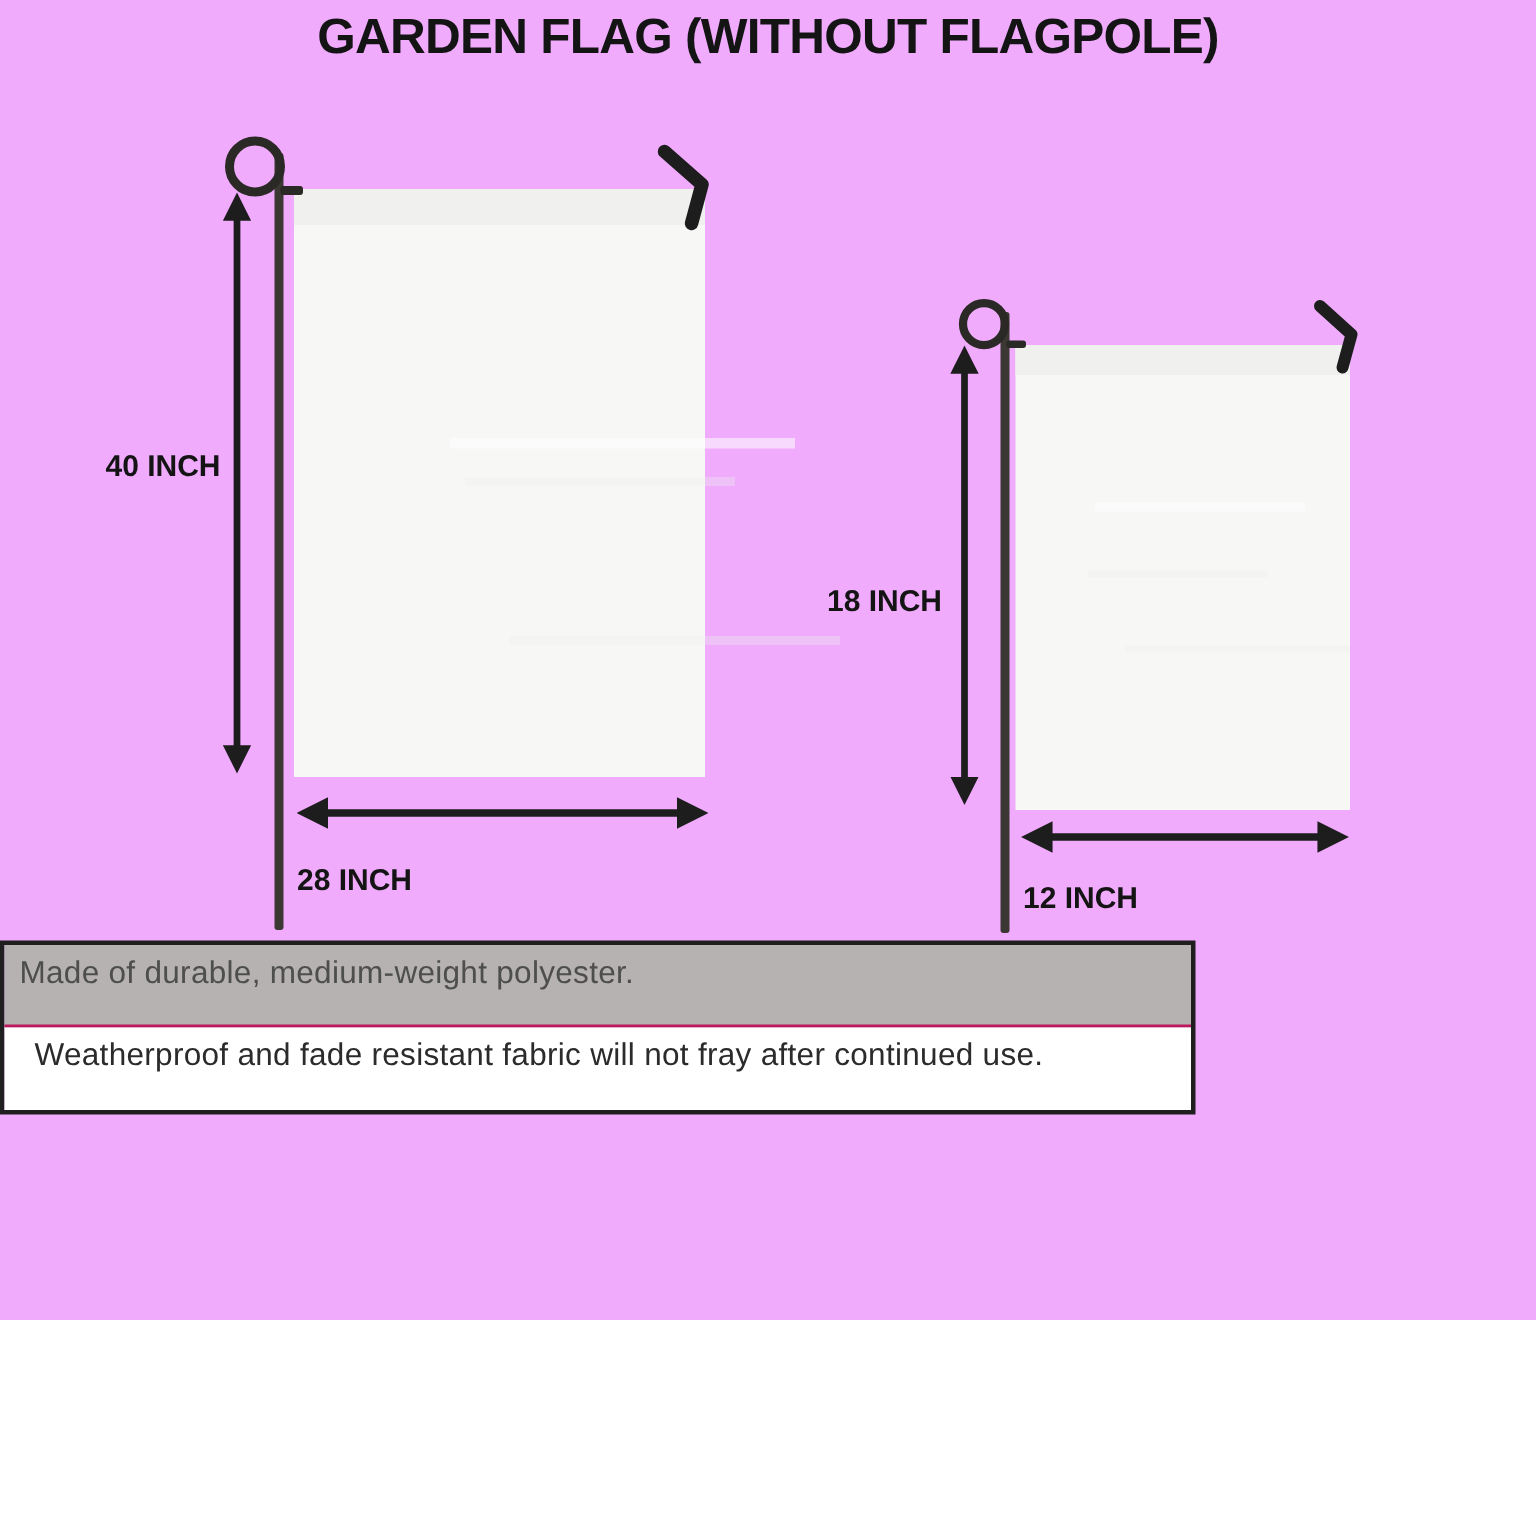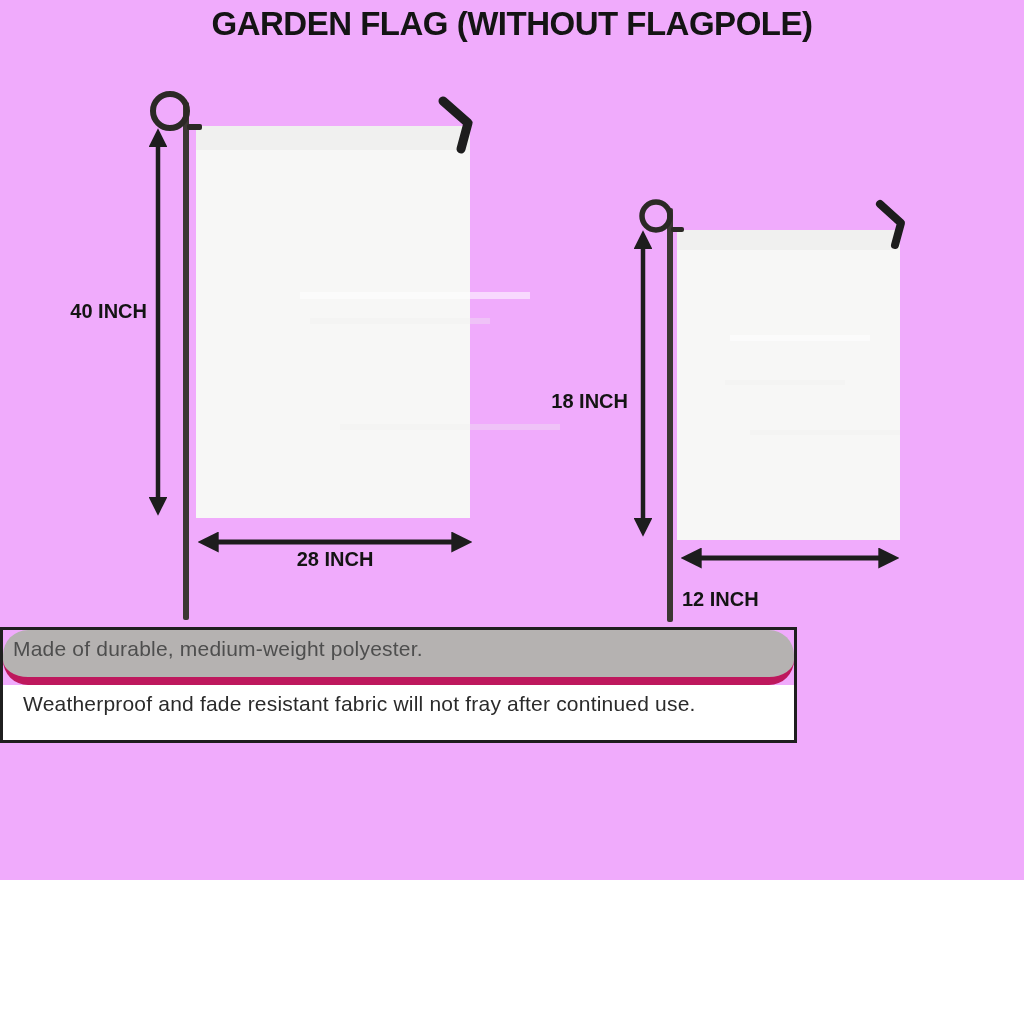--- a/index.html
+++ b/index.html
@@ -35,42 +35,42 @@
   
   .dim-label {
     position: absolute;
     font-weight: 700;
     font-size: 20px;
     color: #141414;
     letter-spacing: 0px;
     white-space: nowrap;
   }
   .lbl-h-large { top: 300px; left: 20px;  width: 127px; text-align: right; }
-  .lbl-w-large { top: 548px; left: 198px; width: 274px; text-align: center; }
+  .lbl-w-large { top: 576px; left: 198px; width: 274px; }
   .lbl-h-small { top: 350px; left: 500px; width: 128px; text-align: right; margin-top: 40px; }
   .lbl-w-small { top: 588px; left: 682px; width: 216px; }
   
   .spec-table {
     position: absolute;
     top: 627px; left: 0;
     width: 797px;
     box-sizing: border-box;
     border: 3px solid #1f1f1f;
     border-bottom: 3px solid #1f1f1f;
   }
   .spec-row {
     box-sizing: border-box;
     height: 55px;
     padding: 6px 10px 0 10px;
     font-size: 21px;
     letter-spacing: 0.2px;
     line-height: 26px;
     overflow: hidden;
   }
-  .spec-row:not(:last-child) { border-bottom: 8px solid #be185d; border-radius: 25px; }
+  .spec-row:not(:last-child) { border-bottom: 2px solid #be185d; }
   .spec-row.gray  { background: #b5b2b1; color: #4e4e4e; }
   .spec-row.white { background: #ffffff; color: #2b2b2b; padding-left: 20px; }
 </style>
 </head>
 <body>
 
 <div class="canvas">
 
   <div class="title-block">
     <div class="title-line1">GARDEN FLAG (WITHOUT FLAGPOLE)</div>

